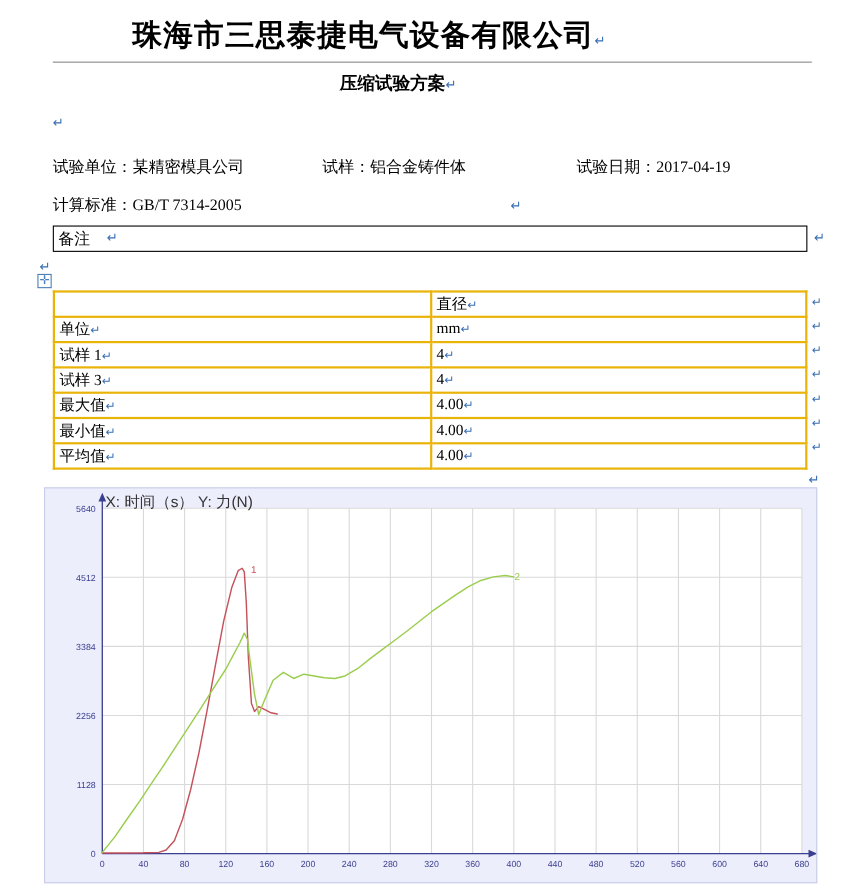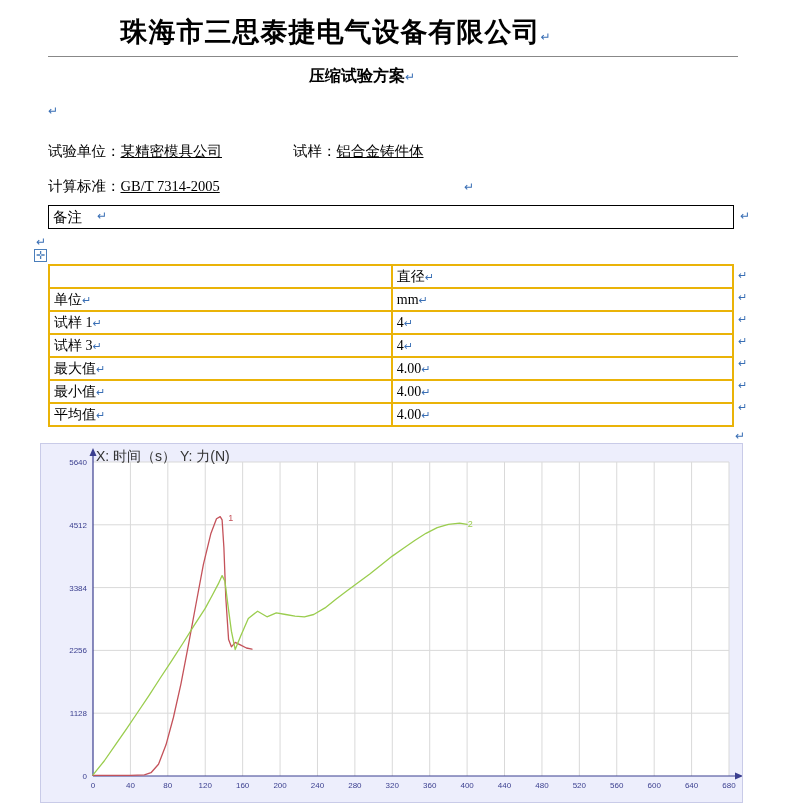--- a/index.html
+++ b/index.html
@@ -61,21 +61,20 @@
     font-size: 12px;
     font-family: "Liberation Sans", sans-serif;
   }
   
   .info-row {
     position: absolute;
     font-size: 14.5px;
     white-space: nowrap;
   }
   .underlined {
-    text-decoration: underline;
   }
   
   .remark-box {
     position: absolute;
     left: 48px;
     top: 205px;
     width: 686px;
     height: 24px;
     border: 1px solid #000;
     box-sizing: border-box;
@@ -171,20 +170,23 @@
     <span>压缩试验方案</span><span class="pilcrow">↵</span>
   </div>
 
   <span class="pc-abs" style="left:48px; top:104px;">↵</span>
 
   <div class="info-row" style="left:48px; top:142px;">
     <span>试验单位：</span><span class="underlined">某精密模具公司</span>
   </div>
   <div class="info-row" style="left:293px; top:142px;">
     <span>试样：</span><span class="underlined">铝合金铸件体</span>
+  </div>
+  <div class="info-row" style="left:524px; top:142px;">
+    <span>试验日期：</span><span class="underlined">2017-04-19</span>
   </div>
 
   <div class="info-row" style="left:48px; top:177px;">
     <span>计算标准：</span><span class="underlined">GB/T 7314-2005</span>
   </div>
   <span class="pc-abs" style="left:464px; top:180px;">↵</span>
 
   <div class="remark-box">
     <span class="remark-label">备注</span>
     <span class="pc-abs" style="left:48px; top:3px;">↵</span>

